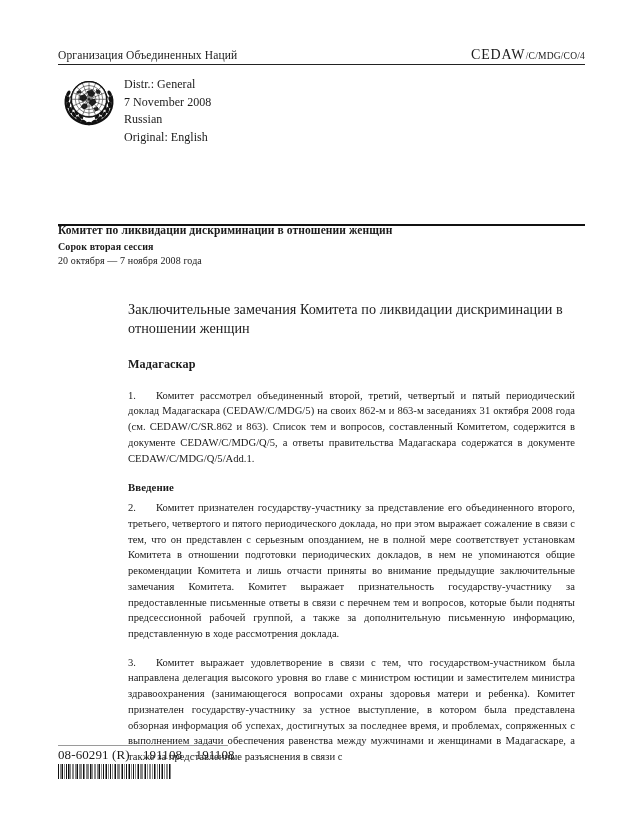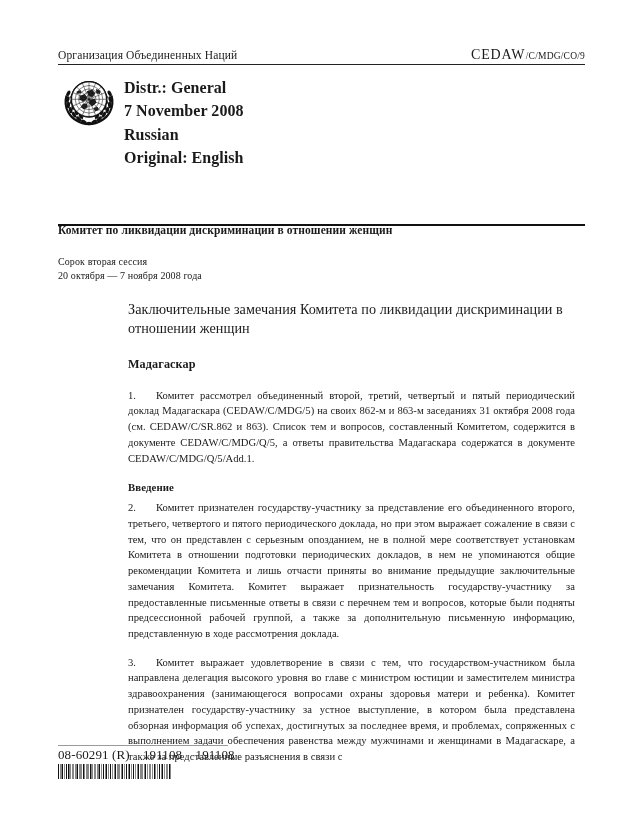--- a/index.html
+++ b/index.html
@@ -87,24 +87,23 @@
     font-size: 14.5px;
     line-height: 1.28;
     letter-spacing: 0.1px;
     max-width: 262px;
   }
   .distr {
     flex: 0 0 auto;
     width: 130px;
     margin-left: 6px;
     margin-top: 4px;
-    font-size: 16px;
+    font-size: 12px;
     line-height: 1.46;
     letter-spacing: 0.05px;
-    font-weight: bold;
   }
 
   
   .rule-mid {
     position: absolute;
     left: 58px;
     top: 224px;
     width: 527px;
     border: 0;
     border-top: 2.2px solid #111;
@@ -116,24 +115,24 @@
     top: 223px;
     width: 350px;
   }
   .committee-name {
     font-weight: bold;
     font-size: 11.5px;
     line-height: 1.38;
     letter-spacing: 0.1px;
   }
   .session {
-    font-weight: normal;
+    font-weight: bold;
     font-size: 10px;
     line-height: 1.45;
-    margin-top: 16px;
+    margin-top: 1px;
     letter-spacing: 0.1px;
   }
   .session-dates {
     font-size: 10px;
     line-height: 1.45;
     letter-spacing: 0.1px;
   }
 
   
   .content {
@@ -208,21 +207,21 @@
 <body>
 
 <div class="page">
 
   <div class="masthead">
 
     <div class="masthead-top">
       <div class="org-name">Организация Объединенных Наций</div>
       <div class="symbol-wrap">
         <span class="symbol-main">CEDAW</span>
-        <span class="symbol-sub">/C/MDG/CO/9</span>
+        <span class="symbol-sub">/C/MDG/CO/4</span>
       </div>
     </div>
 
     <hr class="rule-top">
 
     <div class="masthead-body">
 
       <svg class="emblem" viewBox="0 0 100 94" aria-hidden="true">
         <g fill="#111">
 

